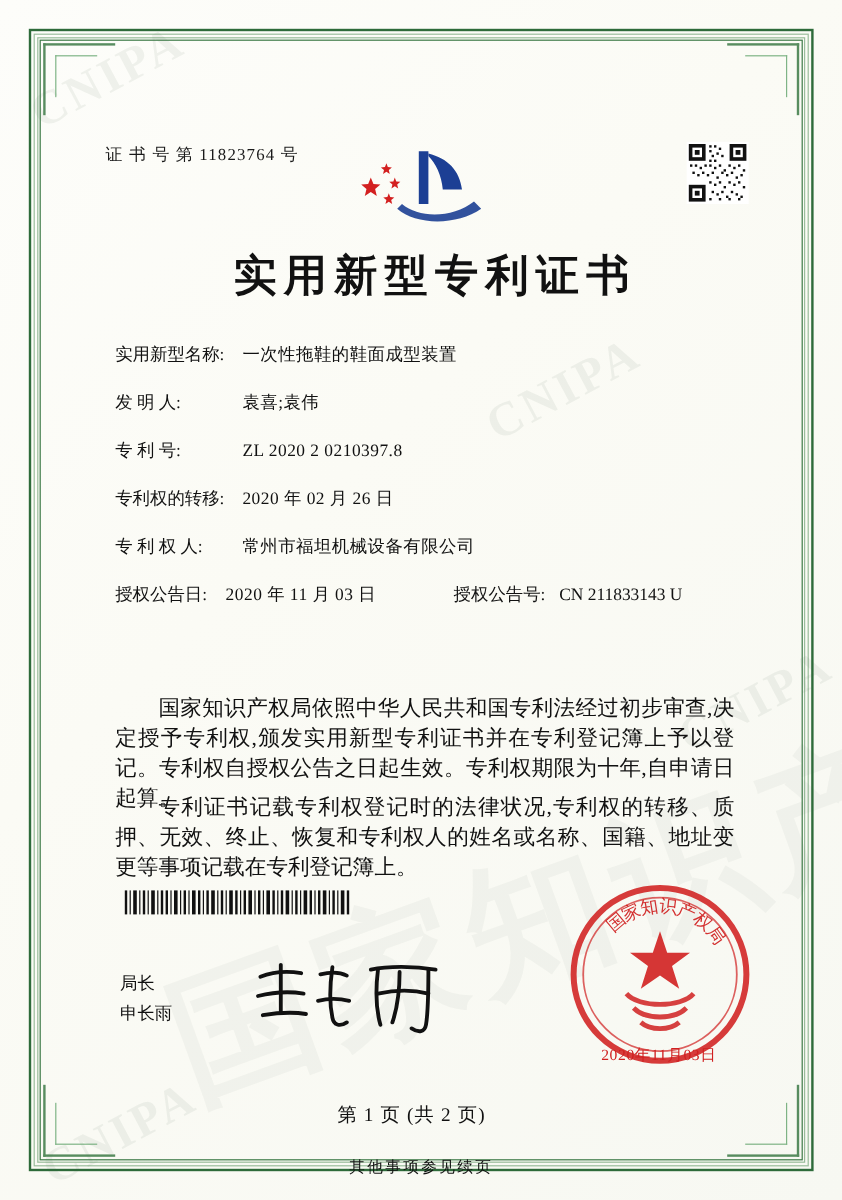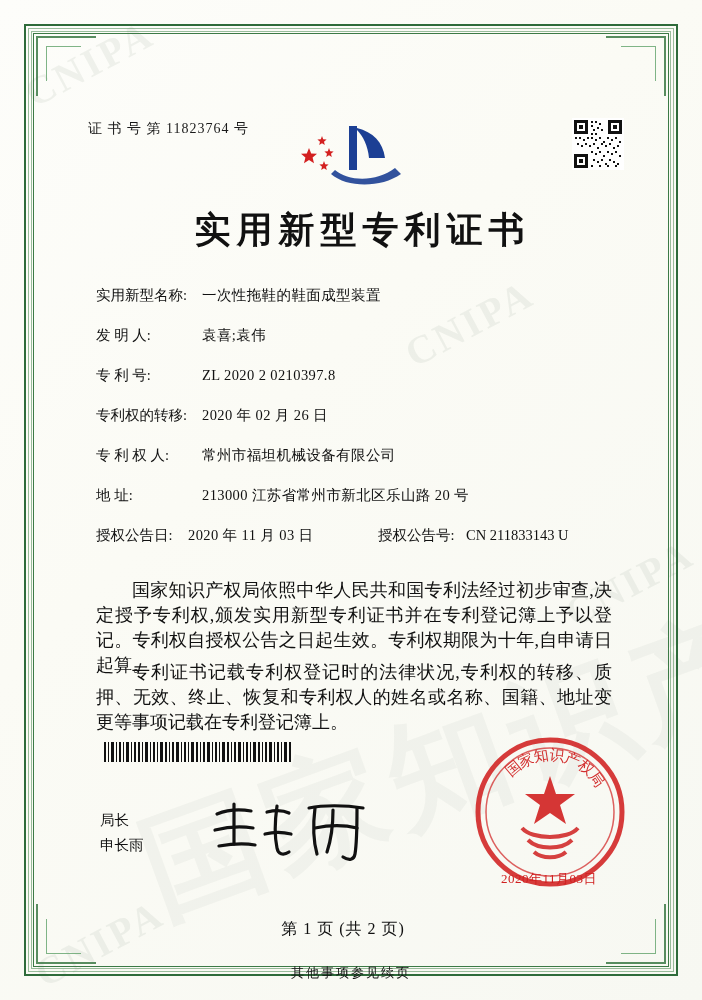--- a/index.html
+++ b/index.html
@@ -333,24 +333,20 @@
       <span class="val">ZL 2020 2 0210397.8</span>
     </div>
     <div class="field">
       <span class="lbl">专利权的转移:</span>
       <span class="val">2020 年 02 月 26 日</span>
     </div>
     <div class="field">
       <span class="lbl">专 利 权 人:</span>
       <span class="val">常州市福坦机械设备有限公司</span>
     </div>
-    <div class="field">
-      <span class="lbl">地      址:</span>
-      <span class="val">213000  江苏省常州市新北区乐山路 20 号</span>
-    </div>
     <div class="field grant">
       <span class="lbl">授权公告日:</span>
       <span class="val">2020 年 11 月 03 日</span>
       <span class="lbl2">授权公告号:</span>
       <span class="val2">CN 211833143 U</span>
     </div>
   </div>
 
   <div class="para para-1">国家知识产权局依照中华人民共和国专利法经过初步审查,决定授予专利权,颁发实用新型专利证书并在专利登记簿上予以登记。专利权自授权公告之日起生效。专利权期限为十年,自申请日起算。</div>
   <div class="para para-2">专利证书记载专利权登记时的法律状况,专利权的转移、质押、无效、终止、恢复和专利权人的姓名或名称、国籍、地址变更等事项记载在专利登记簿上。</div>

